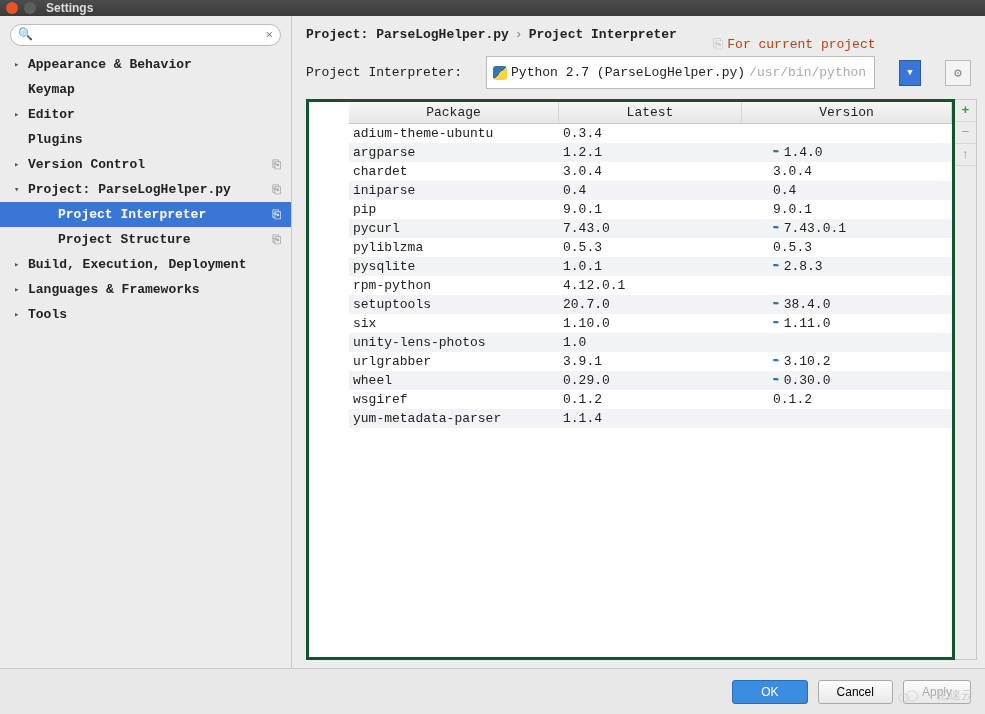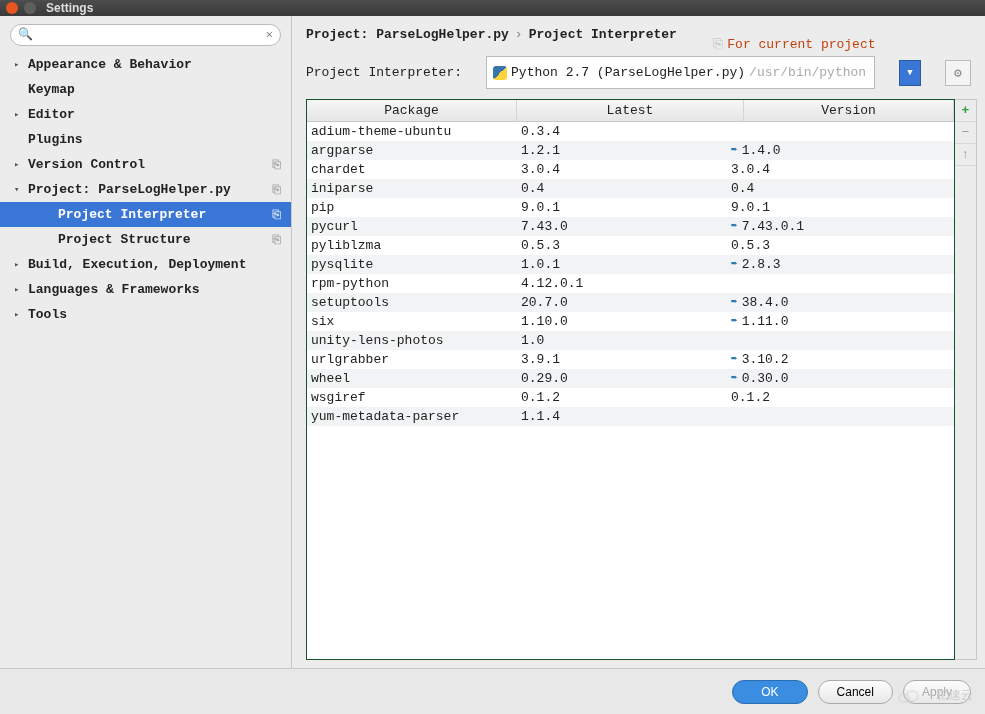--- a/index.html
+++ b/index.html
@@ -29,38 +29,38 @@
 .for-proj { color: #c2410c; margin-left: 30px; margin-top: 20px; }
 .for-proj::before { content:"⎘"; margin-right:4px; color:#bbb; }
 .interp-row { display: flex; align-items: center; padding: 4px 14px 10px 14px; gap: 24px; }
 .interp-label { }
 .combo { flex: 1; height: 33px; background: #fff; border: 1px solid #bbb; display: flex; align-items: center; padding: 0 6px; position: relative; }
 .py-icon { width: 14px; height: 14px; margin-right: 4px; background: linear-gradient(135deg,#3776ab 50%,#ffd43b 50%); border-radius:3px; }
 .combo .path { color: #aaa; margin-left: 4px; }
 .combo-btn { width: 22px; height: 26px; background: #3a76d6; color: #fff; display: flex; align-items: center; justify-content: center; border: 1px solid #2a5aa0; font-size: 9px; }
 .gear { width: 26px; height: 26px; border:1px solid #bbb; background:#f4f4f4; display:flex; align-items:center; justify-content:center; color:#888; }
 .table-wrap { flex: 1; display: flex; margin: 0 8px 8px 14px; }
-.table { flex: 1; background: #fff; border: 1px solid #14532d; overflow: auto; }
+.table { flex: 1; background: #fff; border: 3px solid #14532d; overflow: auto; padding-left: 40px; }
 .thead { display: flex; height: 22px; background: linear-gradient(#f6f6f6,#e6e6e6); border-bottom: 1px solid #c8c8c8; }
 .th { text-align: center; border-right: 1px solid #d4d4d4; line-height: 21px; }
 .col-pkg { width: 210px; }
 .col-ver { width: 210px; }
 .col-lat { flex: 1; }
 .trow { display: flex; height: 19px; line-height: 19px; }
 .trow:nth-child(even) { background: #f2f3f4; }
 .td { overflow: hidden; white-space: nowrap; }
 .td.col-pkg { padding-left: 4px; }
 .td.col-ver { padding-left: 4px; }
 .td.col-lat { padding-left: 4px; display:flex; align-items:center; gap:4px; }
 .upd { color: #2a7ab0; font-size: 11px; }
 .side-btns { width: 22px; display: flex; flex-direction: column; background: #ececec; border:1px solid #c8c8c8; border-left:none; }
 .side-btns div { height: 22px; display:flex; align-items:center; justify-content:center; color:#999; border-bottom:1px solid #d8d8d8; }
 .side-btns div:first-child { color: #2e9e3e; font-weight: bold; }
 .footer { height: 46px; border-top: 1px solid #c8c8c8; display:flex; align-items:center; justify-content:flex-end; gap:10px; padding:0 14px; background:#e8e8e8; }
-.btn { height: 24px; padding: 0 18px; border:1px solid #aaa; background: linear-gradient(#fdfdfd,#e8e8e8); border-radius:12px; font-family: sans-serif; font-size:12px; cursor:pointer; }
+.btn { height: 24px; padding: 0 18px; border:1px solid #aaa; background: linear-gradient(#fdfdfd,#e8e8e8); border-radius:3px; font-family: sans-serif; font-size:12px; cursor:pointer; }
 .btn.primary { background:#3a8de0; color:#fff; border-color:#2a6db0; padding:0 28px; }
 .btn.disabled { color:#aaa; cursor:default; }
 .watermark { position:absolute; right:12px; bottom:10px; color:#ccc; font-family:sans-serif; font-size:12px; display:flex; align-items:center; gap:18px; pointer-events:none; }
 .watermark svg { opacity:0.5; }
 </style>
 </head>
 <body>
 
 <div class="window">
   <div class="titlebar">

